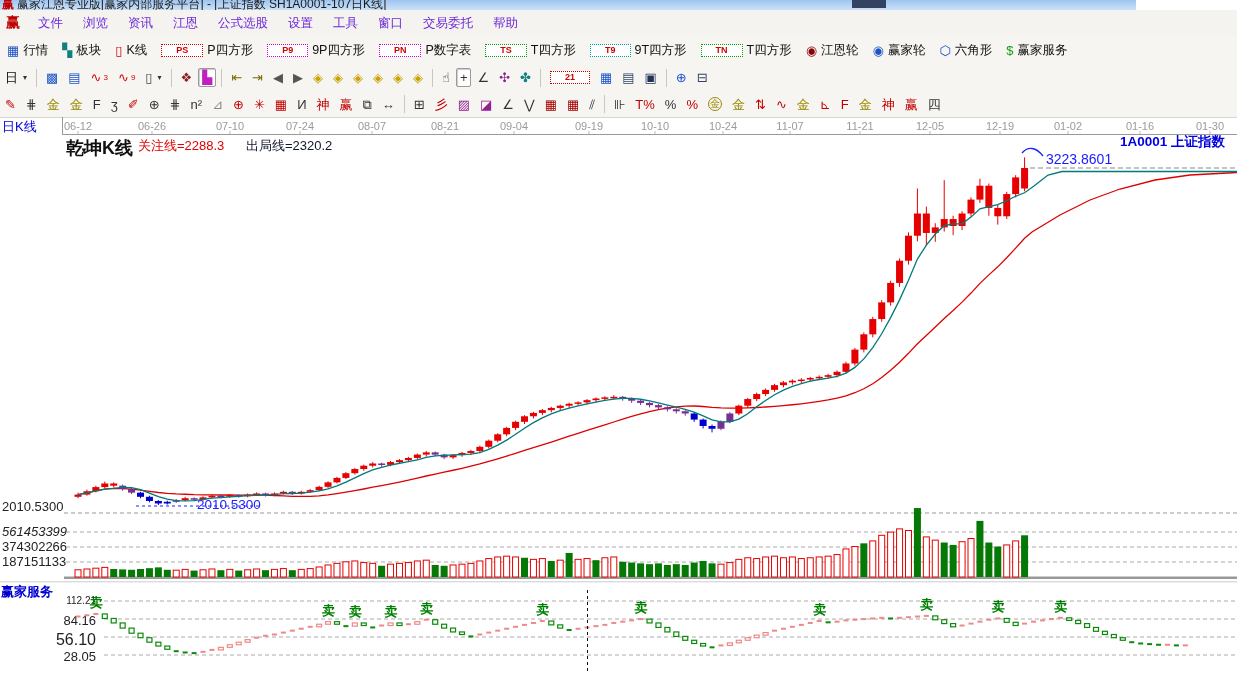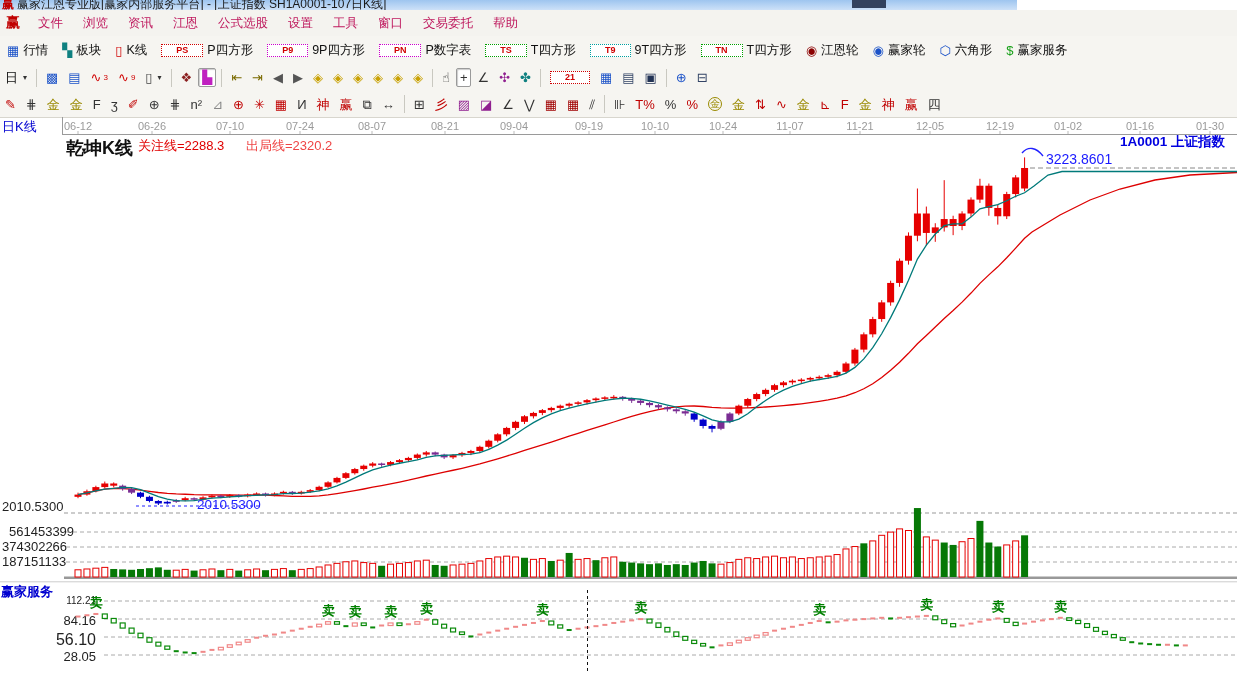--- a/index.html
+++ b/index.html
@@ -1,28 +1,28 @@
 <!DOCTYPE html>
 <html><head>
 <meta charset="utf-8">
 <style>
   html,body{margin:0;padding:0;width:1237px;height:674px;overflow:hidden;
     font-family:"Liberation Sans","DejaVu Sans",sans-serif;background:#fff;}
   .abs{position:absolute;}
   
-  #titlebar{left:0;top:0;width:1017px;height:10px;overflow:hidden;
+  #titlebar{left:0;top:0;width:1136px;height:10px;overflow:hidden;
     background:linear-gradient(#9ec5ef,#cde1f8);border-bottom:1px solid #7f9db9;}
   #titlebar .ttext{position:absolute;left:2px;top:-4px;font-size:12px;color:#1a1a1a;white-space:nowrap;}
   #titlebar .tlogo{color:#c00000;font-weight:bold;margin-right:3px;}
   #title-fragment{left:852px;top:0;width:34px;height:8px;background:#33425e;}
   
   #menubar{left:0;top:10px;width:1237px;height:26px;background:#f4f3ef;
     border-bottom:1px solid #d8d6ce;display:flex;align-items:center;}
   #menu-logo{color:#c00000;font-weight:bold;font-size:14px;padding:0 8px 0 6px;}
-  .menu-item{font-size:12.5px;color:#be185d;padding:10px 10px;line-height:25px;cursor:default;}
+  .menu-item{font-size:12.5px;color:#6d28d9;padding:10px 10px;line-height:25px;cursor:default;}
   
   .toolbar{left:0;width:1237px;background:#f6f5f1;display:flex;align-items:center;
     border-bottom:1px solid #d8d6ce;}
   #toolbar1{top:36px;height:28px;}
   #toolbar2{top:64px;height:27px;}
   #toolbar3{top:91px;height:26px;}
   .tbtn{display:flex;align-items:center;gap:4px;padding:2px 5px;margin:0 1px;font-size:12.5px;
     color:#111;border:1px solid transparent;border-radius:2px;cursor:default;}
   .tbtn.pressed{border:1px solid #9a9a9a;background:#ffffff;box-shadow:inset 1px 1px 1px #ccc;}
   .ig{font-size:13px;line-height:13px;}
@@ -343,26 +343,26 @@
     </span>
     <span class="tbtn drawbtn">
       <span class="ig" style="color: rgb(51, 51, 51);">四</span>
     </span>
   </div>
 
 <div class="lbl" style="left:2px;top:118px;color:#0000d0;font-size:13px;">日K线</div>
 <div class="lbl" style="left:66px;top:136px;color:#111;font-size:18px;font-weight:bold;">乾坤K线</div>
 <div class="lbl" style="left:80px;top:146px;color:#111;font-size:8px;">▼</div>
 <div class="lbl" style="left:138px;top:137px;color:#e00000;font-size:13px;">关注线=2288.3</div>
-<div class="lbl" style="left:246px;top:137px;color:#ef4444;font-size:13px;">出局线=2320.2</div>
+<div class="lbl" style="left:246px;top:137px;color:#0f172a;font-size:13px;">出局线=2320.2</div>
 <div class="lbl" style="left:1120px;top:133px;color:#0000e0;font-size:13.5px;font-weight:bold;">1A0001  上证指数</div>
 <div class="lbl" style="left:1046px;top:151px;color:#1a1aff;font-size:14px;">3223.8601</div>
 <div class="lbl" style="left:2px;top:499px;color:#222;font-size:13px;">2010.5300</div>
 <div id="volscale">
-    <div class="lbl" style="left: 9px; top: 524px; color: rgb(34, 34, 34); font-size: 13px;">561453399</div>
+    <div class="lbl" style="left: 2px; top: 524px; color: rgb(34, 34, 34); font-size: 13px; font-style: italic;">561453399</div>
     <div class="lbl" style="left: 2px; top: 539px; color: rgb(34, 34, 34); font-size: 13px;">374302266</div>
     <div class="lbl" style="left: 2px; top: 554px; color: rgb(34, 34, 34); font-size: 13px;">187151133</div>
   </div>
 <div class="lbl" style="left:1px;top:583px;color:#0000d0;font-size:13px;font-weight:bold;">赢家服务</div>
 <div id="indscale">
     <div class="lbl" style="left: 30px; top: 595px; width: 66px; text-align: right; color: rgb(34, 34, 34); font-size: 10px;">112.21</div>
     <div class="lbl" style="left: 30px; top: 613px; width: 66px; text-align: right; color: rgb(34, 34, 34); font-size: 13px;">84.16</div>
     <div class="lbl" style="left: 30px; top: 631px; width: 66px; text-align: right; color: rgb(34, 34, 34); font-size: 16px;">56.10</div>
     <div class="lbl" style="left: 30px; top: 649px; width: 66px; text-align: right; color: rgb(34, 34, 34); font-size: 13px;">28.05</div>
   </div>

